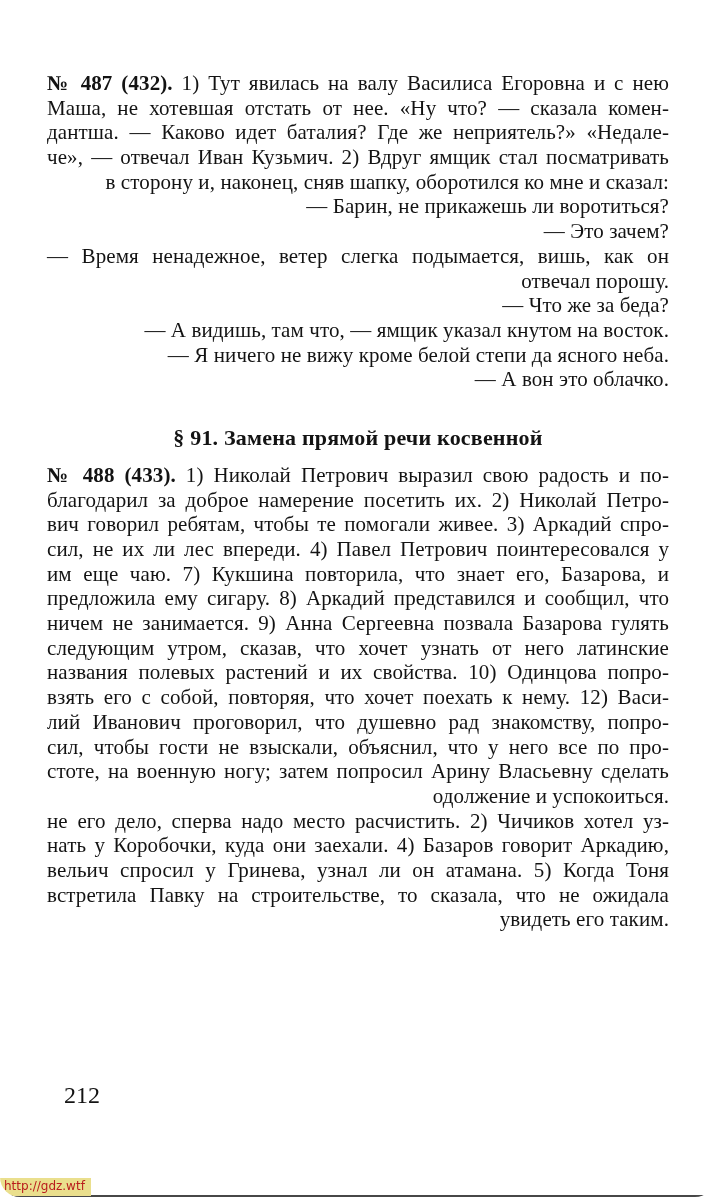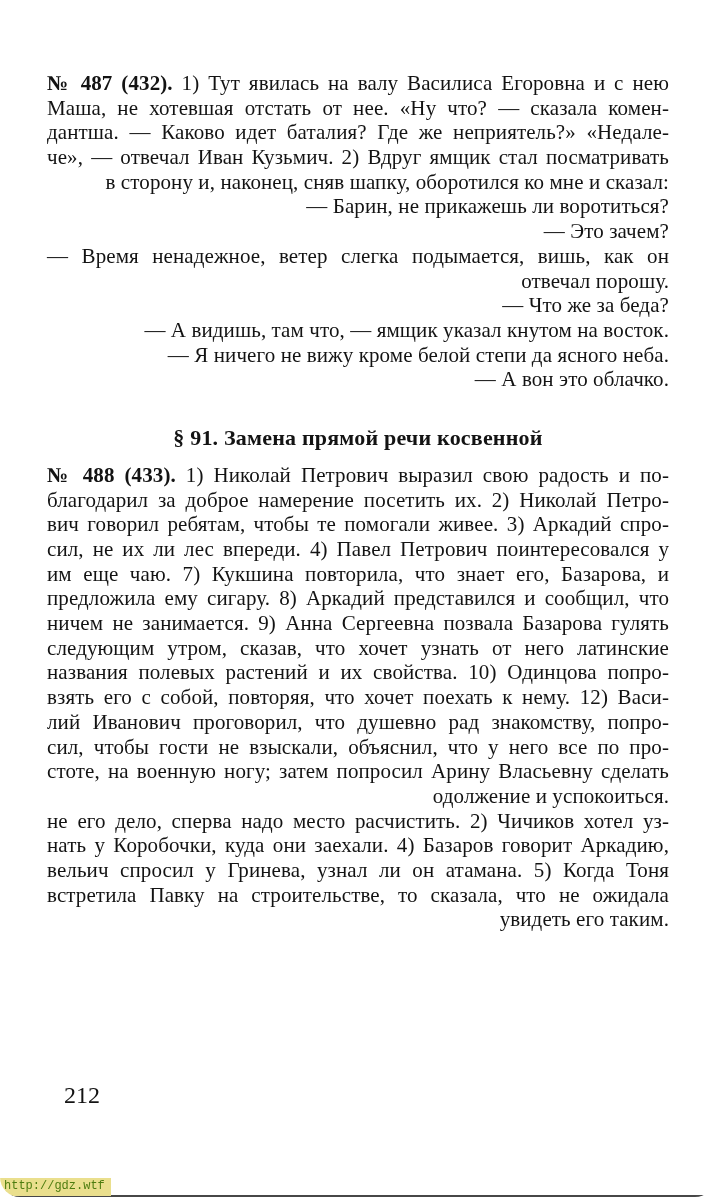--- a/index.html
+++ b/index.html
@@ -104,15 +104,15 @@
       <div class="line j">сил, чтобы гости не взыскали, объяснил, что у него все по про-</div>
       <div class="line j">стоте, на военную ногу; затем попросил Арину Власьевну сделать</div>
       <div class="line">одолжение и успокоиться.</div>
       <div class="line j">не его дело, сперва надо место расчистить. 2) Чичиков хотел уз-</div>
       <div class="line j">нать у Коробочки, куда они заехали. 4) Базаров говорит Аркадию,</div>
       <div class="line j">вельич спросил у Гринева, узнал ли он атамана. 5) Когда Тоня</div>
       <div class="line j">встретила Павку на строительстве, то сказала, что не ожидала</div>
       <div class="line">увидеть его таким.</div>
     </div>
   <div class="page-number">212</div>
-  <div class="watermark" style="background: rgb(234, 223, 141); color: #4d7c0f; font-family: Liberation Mono, monospace;">http://gdz.wtf</div>
+  <div class="watermark" style="background: rgb(234, 223, 141); color: #b91c1c;">http://gdz.wtf</div>
   <div class="bottom-edge"></div>
 </div>
 
 </body></html>

